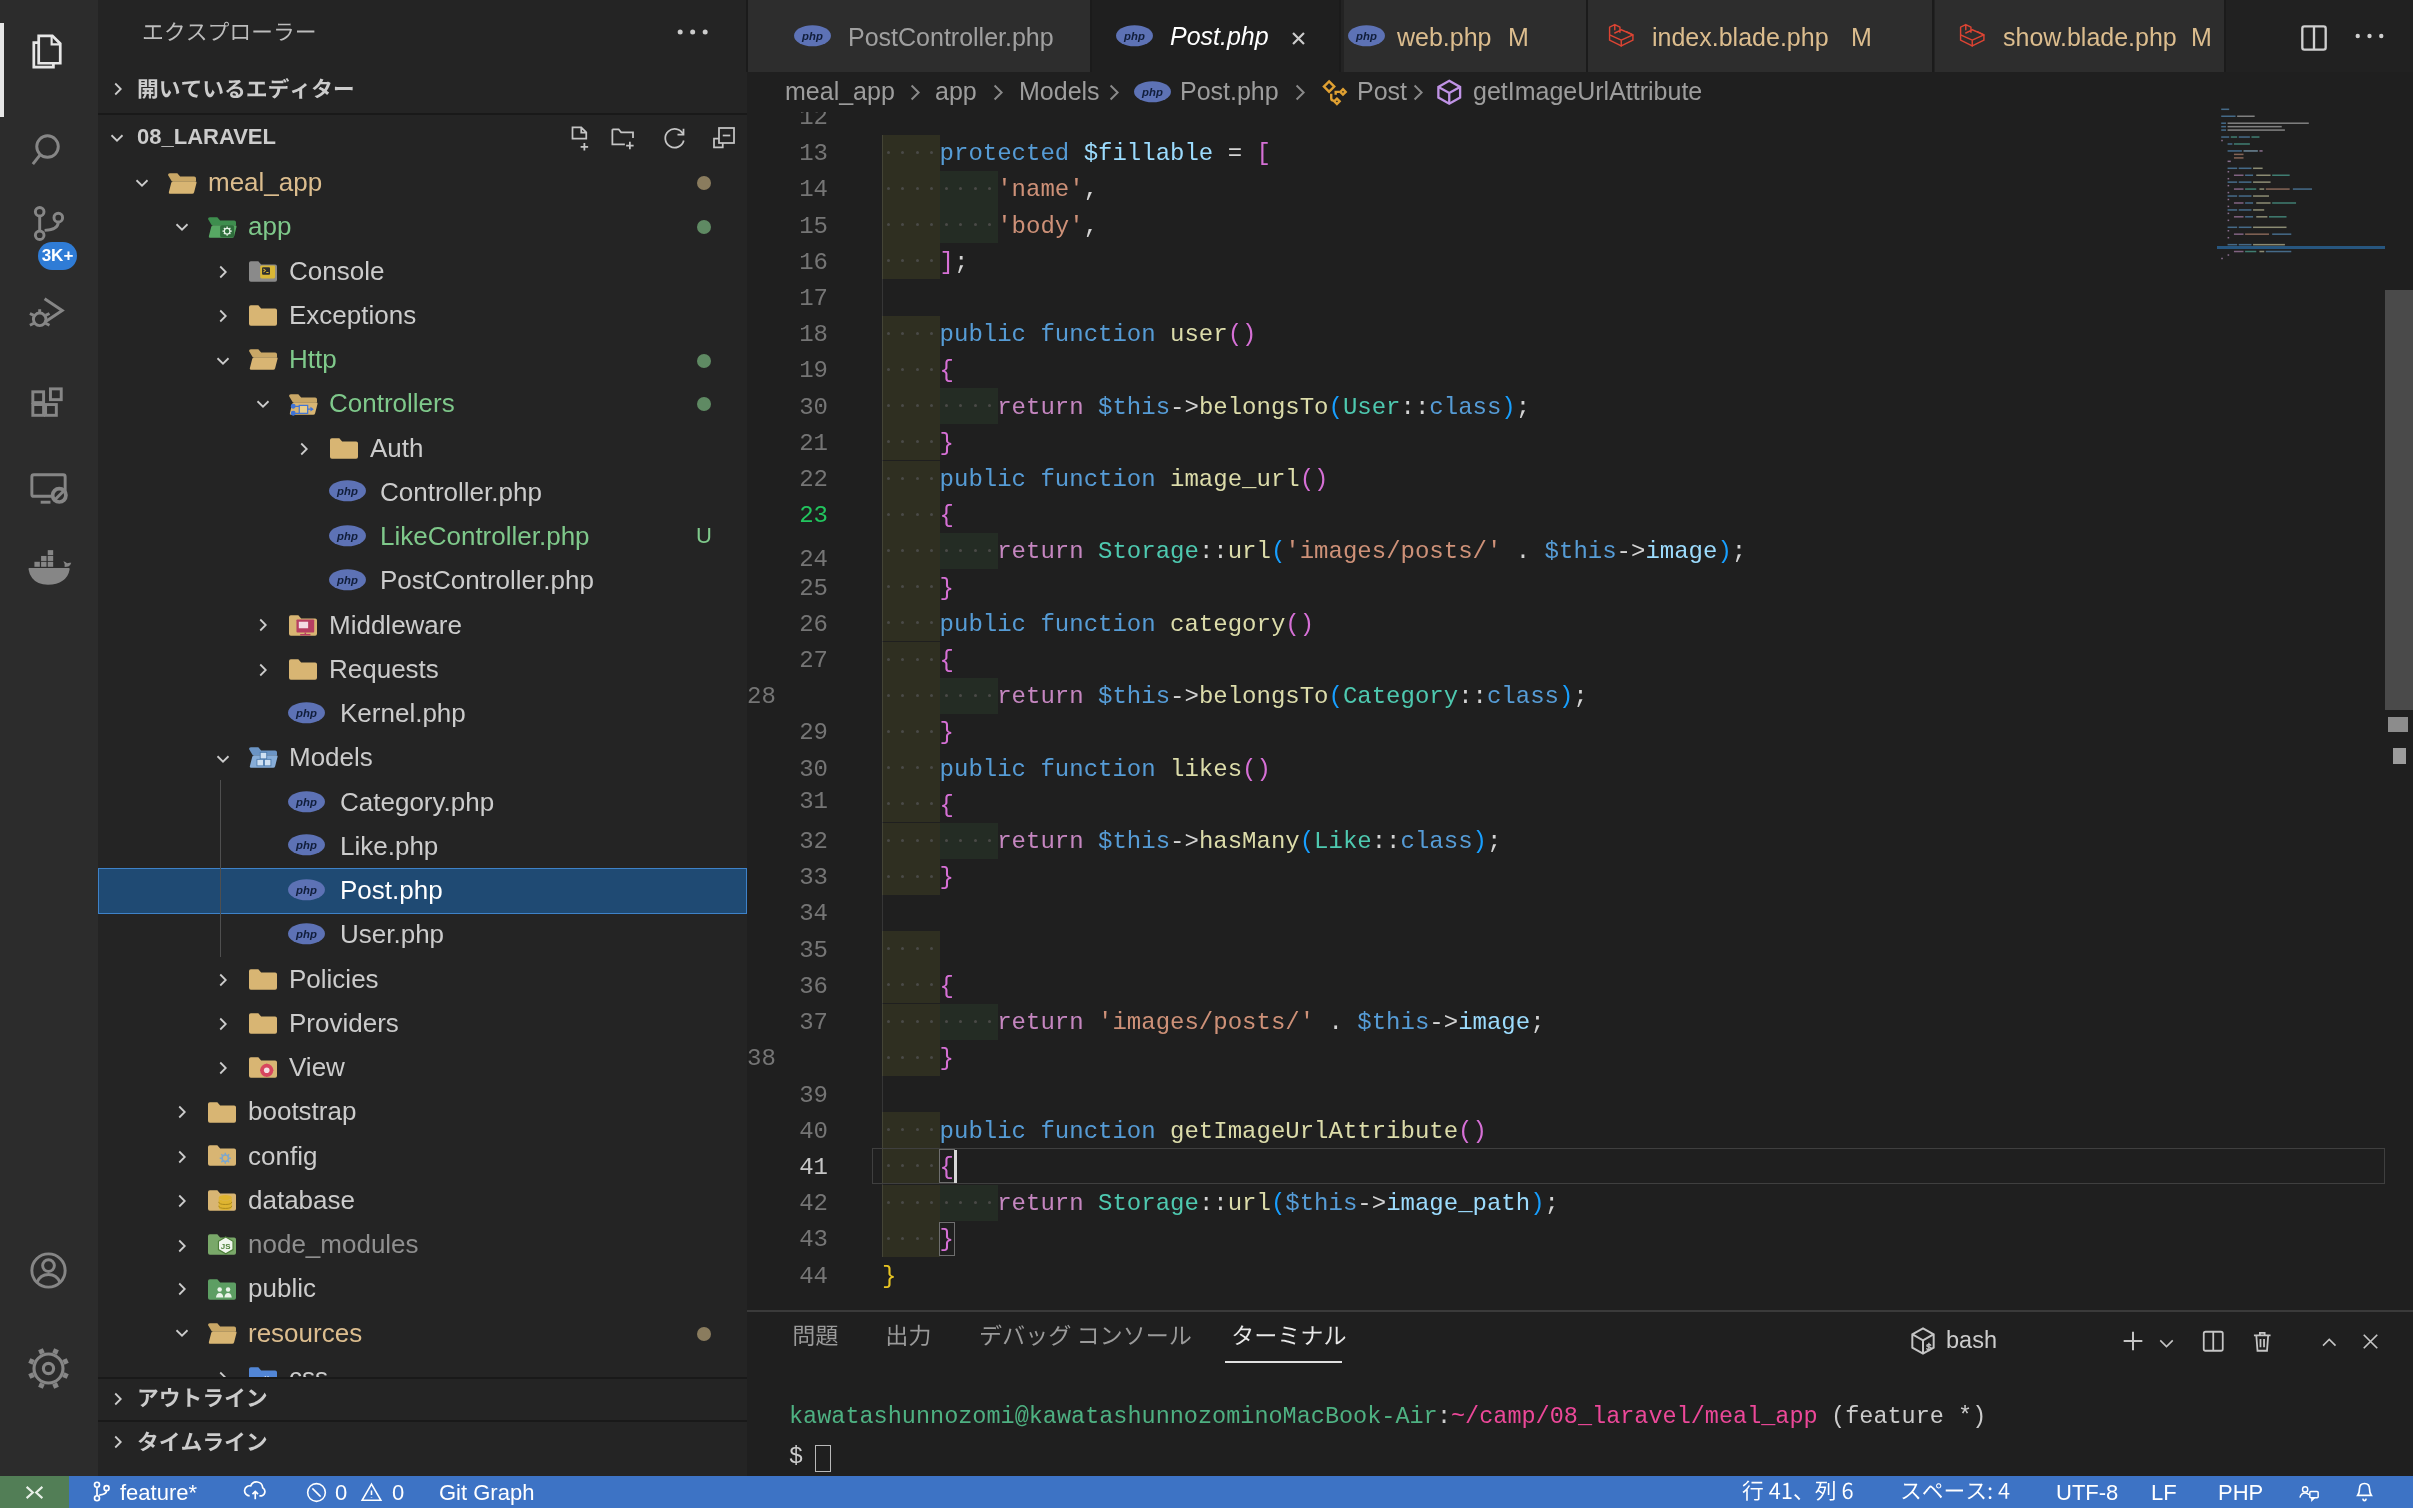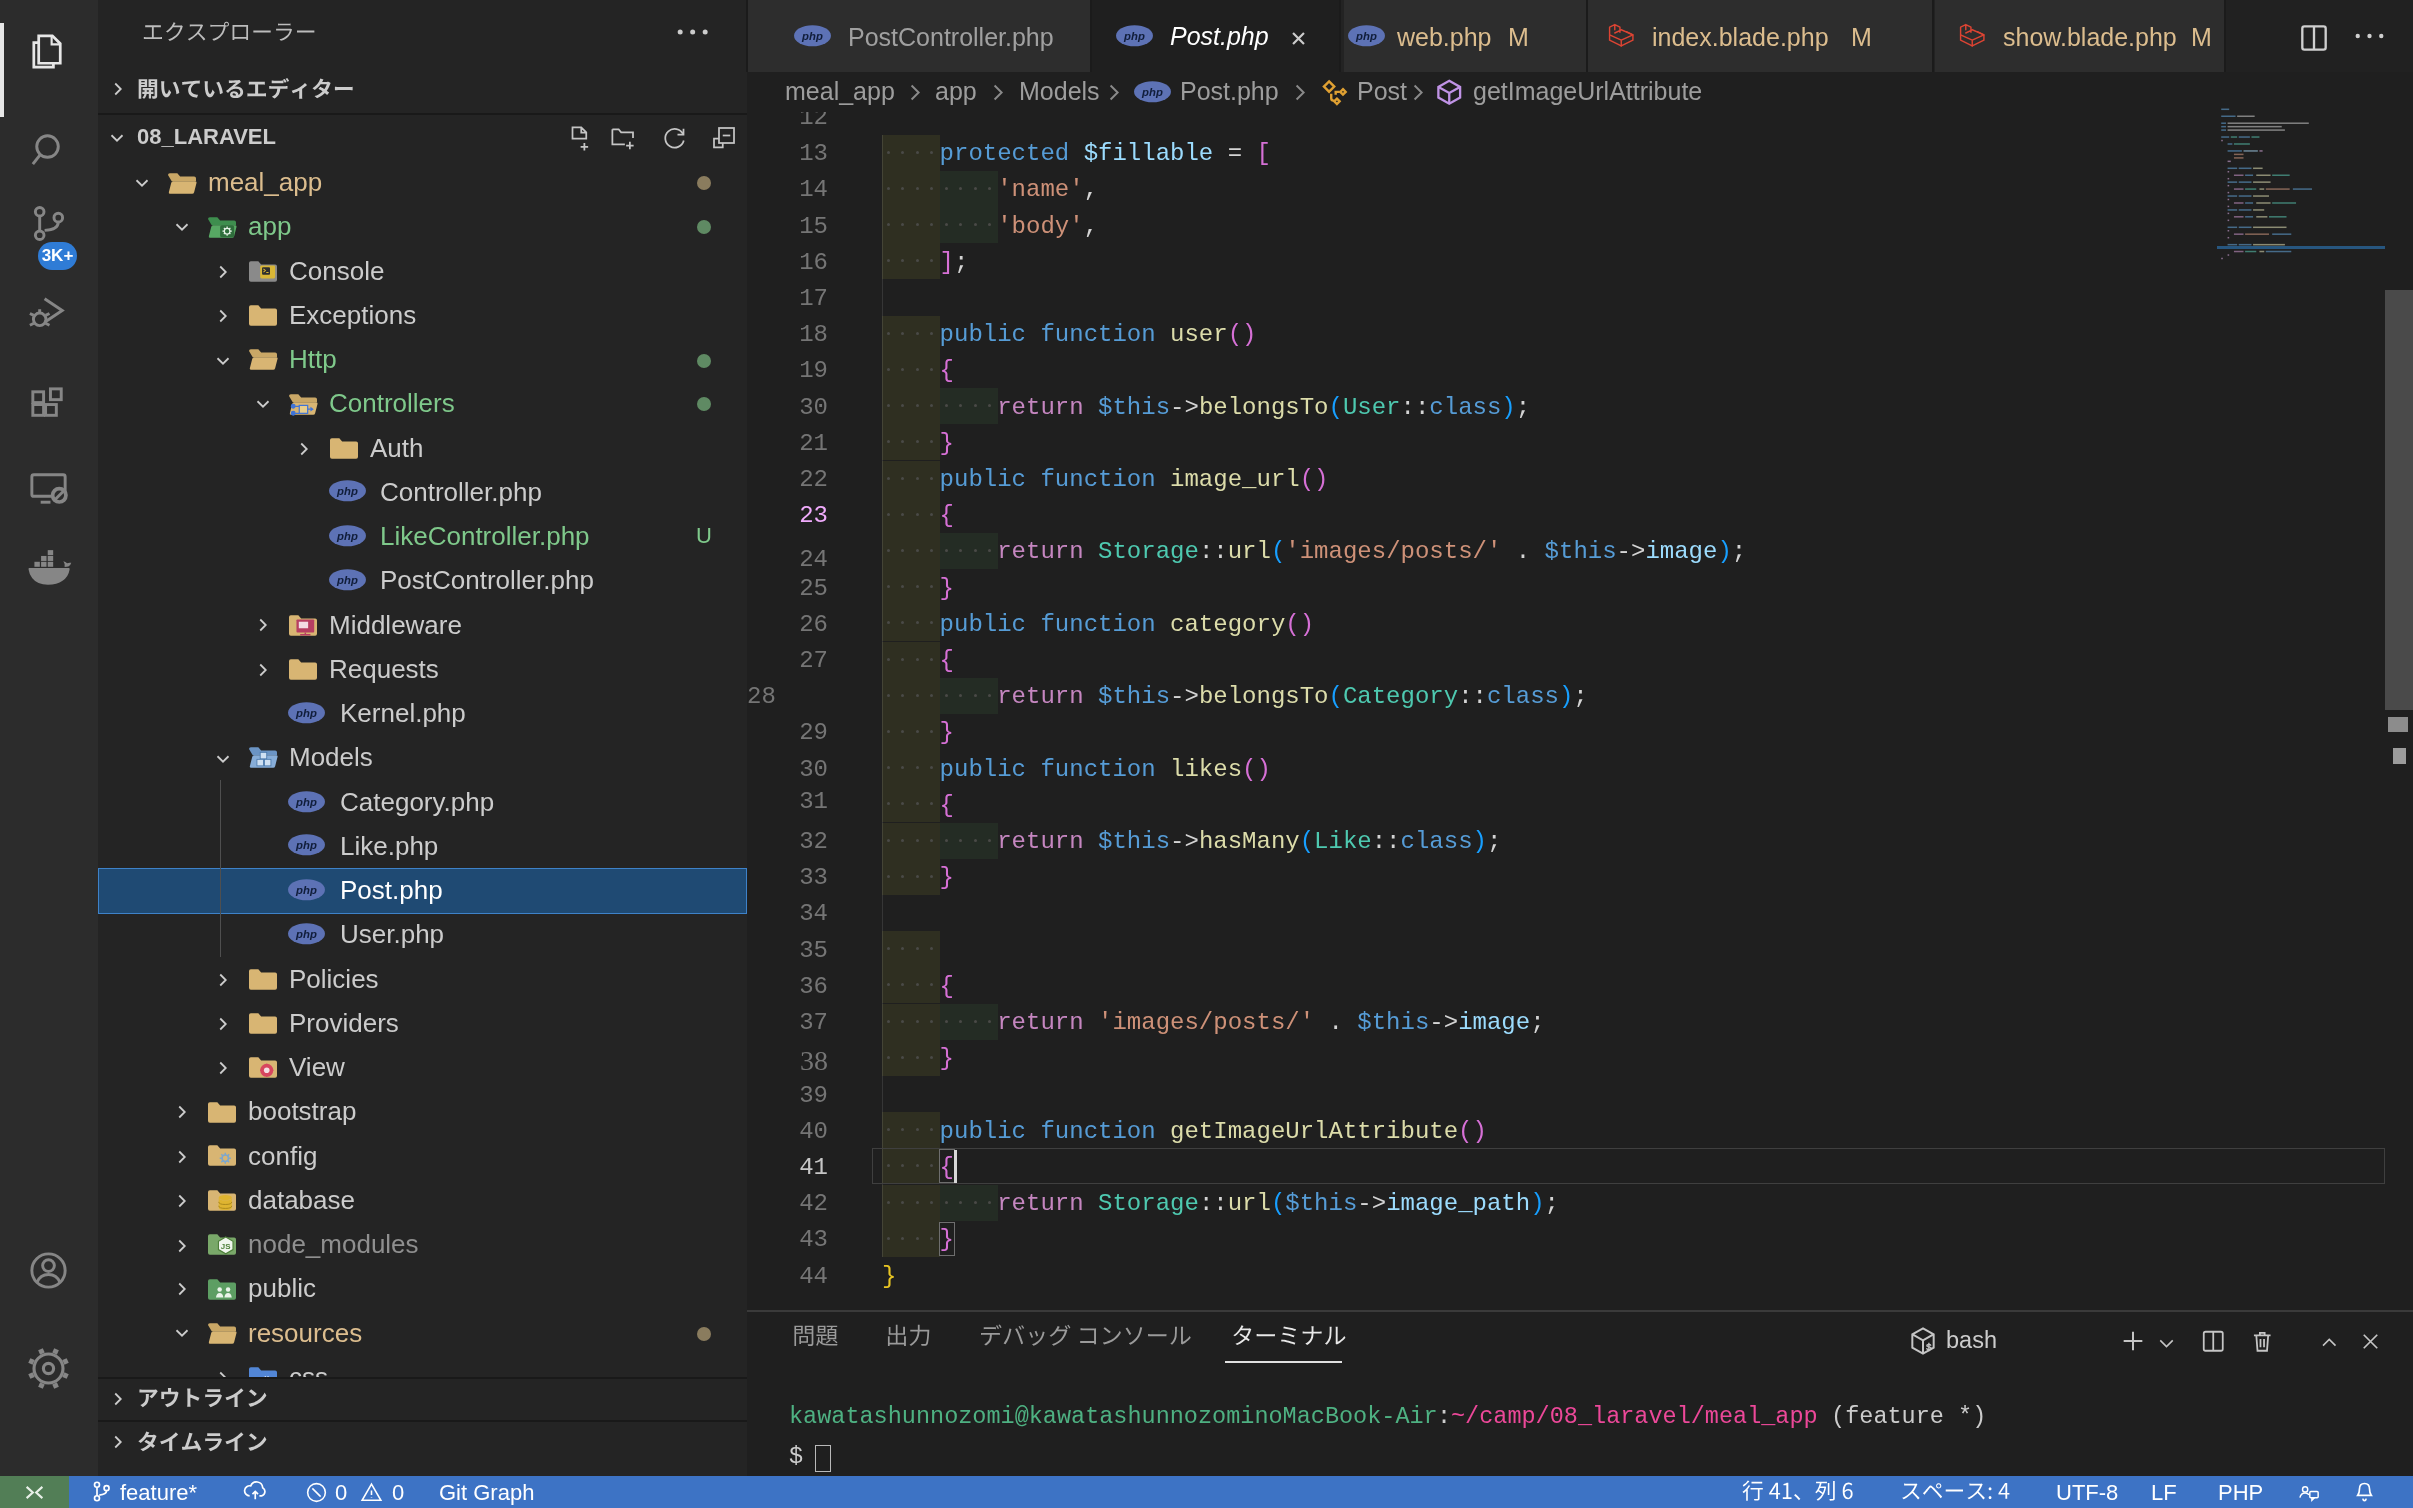--- a/index.html
+++ b/index.html
@@ -637,36 +637,36 @@
 <div style="position:absolute;left:0px;top:28px;width:81px;text-align:right;font-family:'Liberation Mono', monospace;font-size:24px;color:#757575;">13</div>
 <div style="position:absolute;left:0px;top:64px;width:81px;text-align:right;font-family:'Liberation Mono', monospace;font-size:24px;color:#757575;">14</div>
 <div style="position:absolute;left:0px;top:101px;width:81px;text-align:right;font-family:'Liberation Mono', monospace;font-size:24px;color:#757575;">15</div>
 <div style="position:absolute;left:0px;top:137px;width:81px;text-align:right;font-family:'Liberation Mono', monospace;font-size:24px;color:#757575;">16</div>
 <div style="position:absolute;left:0px;top:173px;width:81px;text-align:right;font-family:'Liberation Mono', monospace;font-size:24px;color:#757575;">17</div>
 <div style="position:absolute;left:0px;top:209px;width:81px;text-align:right;font-family:'Liberation Mono', monospace;font-size:24px;color:#757575;">18</div>
 <div style="position:absolute;left:0px;top:245px;width:81px;text-align:right;font-family:'Liberation Mono', monospace;font-size:24px;color:#757575;">19</div>
 <div style="position:absolute;left:0px;top:282px;width:81px;text-align:right;font-family:'Liberation Mono', monospace;font-size:24px;color:#757575;">30</div>
 <div style="position:absolute;left:0px;top:318px;width:81px;text-align:right;font-family:'Liberation Mono', monospace;font-size:24px;color:#757575;">21</div>
 <div style="position:absolute;left:0px;top:354px;width:81px;text-align:right;font-family:'Liberation Mono', monospace;font-size:24px;color:#757575;">22</div>
-<div style="position:absolute;left:0px;top:390px;width:81px;text-align:right;font-family:'Liberation Mono', monospace;font-size:24px;color:#f0abfc;">23</div>
+<div style="position:absolute;left:0px;top:390px;width:81px;text-align:right;font-family:'Liberation Mono', monospace;font-size:24px;color:#22c55e;">23</div>
 <div style="position:absolute;left:0px;top:426px;width:81px;text-align:right;font-family:'Liberation Mono', monospace;font-size:24px;color:#757575;margin-top:8px;">24</div>
 <div style="position:absolute;left:0px;top:463px;width:81px;text-align:right;font-family:'Liberation Mono', monospace;font-size:24px;color:#757575;">25</div>
 <div style="position:absolute;left:0px;top:499px;width:81px;text-align:right;font-family:'Liberation Mono', monospace;font-size:24px;color:#757575;">26</div>
 <div style="position:absolute;left:0px;top:535px;width:81px;text-align:right;font-family:'Liberation Mono', monospace;font-size:24px;color:#757575;">27</div>
 <div style="position:absolute;left:0px;top:571px;width:81px;font-family:'Liberation Mono', monospace;font-size:24px;color:#757575;">28</div>
 <div style="position:absolute;left:0px;top:607px;width:81px;text-align:right;font-family:'Liberation Mono', monospace;font-size:24px;color:#757575;">29</div>
 <div style="position:absolute;left:0px;top:644px;width:81px;text-align:right;font-family:'Liberation Mono', monospace;font-size:24px;color:#757575;">30</div>
 <div style="position:absolute;left:0px;top:676px;width:81px;text-align:right;font-family:'Liberation Mono', monospace;font-size:24px;color:#757575;">31</div>
 <div style="position:absolute;left:0px;top:716px;width:81px;text-align:right;font-family:'Liberation Mono', monospace;font-size:24px;color:#757575;">32</div>
 <div style="position:absolute;left:0px;top:752px;width:81px;text-align:right;font-family:'Liberation Mono', monospace;font-size:24px;color:#757575;">33</div>
 <div style="position:absolute;left:0px;top:788px;width:81px;text-align:right;font-family:'Liberation Mono', monospace;font-size:24px;color:#757575;">34</div>
 <div style="position:absolute;left:0px;top:825px;width:81px;text-align:right;font-family:'Liberation Mono', monospace;font-size:24px;color:#757575;">35</div>
 <div style="position:absolute;left:0px;top:861px;width:81px;text-align:right;font-family:'Liberation Mono', monospace;font-size:24px;color:#757575;">36</div>
 <div style="position:absolute;left:0px;top:897px;width:81px;text-align:right;font-family:'Liberation Mono', monospace;font-size:24px;color:#757575;">37</div>
-<div style="position:absolute;left:0px;top:933px;width:81px;text-align:right;font-family:Liberation Serif, serif;font-size:28px;color:#757575;">38</div>
+<div style="position:absolute;left:0px;top:933px;width:81px;text-align:left;font-family:Liberation Mono, monospace;font-size:24px;color:#757575;">38</div>
 <div style="position:absolute;left:0px;top:970px;width:81px;text-align:right;font-family:'Liberation Mono', monospace;font-size:24px;color:#757575;">39</div>
 <div style="position:absolute;left:0px;top:1006px;width:81px;text-align:right;font-family:'Liberation Mono', monospace;font-size:24px;color:#757575;">40</div>
 <div style="position:absolute;left:0px;top:1042px;width:81px;text-align:right;font-family:'Liberation Mono', monospace;font-size:24px;color:#c6c6c6;">41</div>
 <div style="position:absolute;left:0px;top:1078px;width:81px;text-align:right;font-family:'Liberation Mono', monospace;font-size:24px;color:#757575;">42</div>
 <div style="position:absolute;left:0px;top:1114px;width:81px;text-align:right;font-family:'Liberation Mono', monospace;font-size:24px;color:#757575;">43</div>
 <div style="position:absolute;left:0px;top:1151px;width:81px;text-align:right;font-family:'Liberation Mono', monospace;font-size:24px;color:#757575;">44</div>
 <div style="position:absolute;left:125px;top:1036px;width:1513px;height:36px;border:1.7px solid #3f3f3f"></div>
 <div style="position:absolute;left:135px;top:28px;font-family:'Liberation Mono', monospace;font-size:24px;white-space:pre;color:#d4d4d4"><span>    </span><span style="color:#569cd6">protected</span><span> </span><span style="color:#9cdcfe">$fillable</span><span> </span><span style="color:#d4d4d4">=</span><span> </span><span style="color:#d670d6">[</span></div>
 <div style="position:absolute;left:135px;top:64px;font-family:'Liberation Mono', monospace;font-size:24px;white-space:pre;color:#d4d4d4"><span>        </span><span style="color:#ce9178">'name'</span><span style="color:#d4d4d4">,</span></div>
 <div style="position:absolute;left:135px;top:101px;font-family:'Liberation Mono', monospace;font-size:24px;white-space:pre;color:#d4d4d4"><span>        </span><span style="color:#ce9178">'body'</span><span style="color:#d4d4d4">,</span></div>

